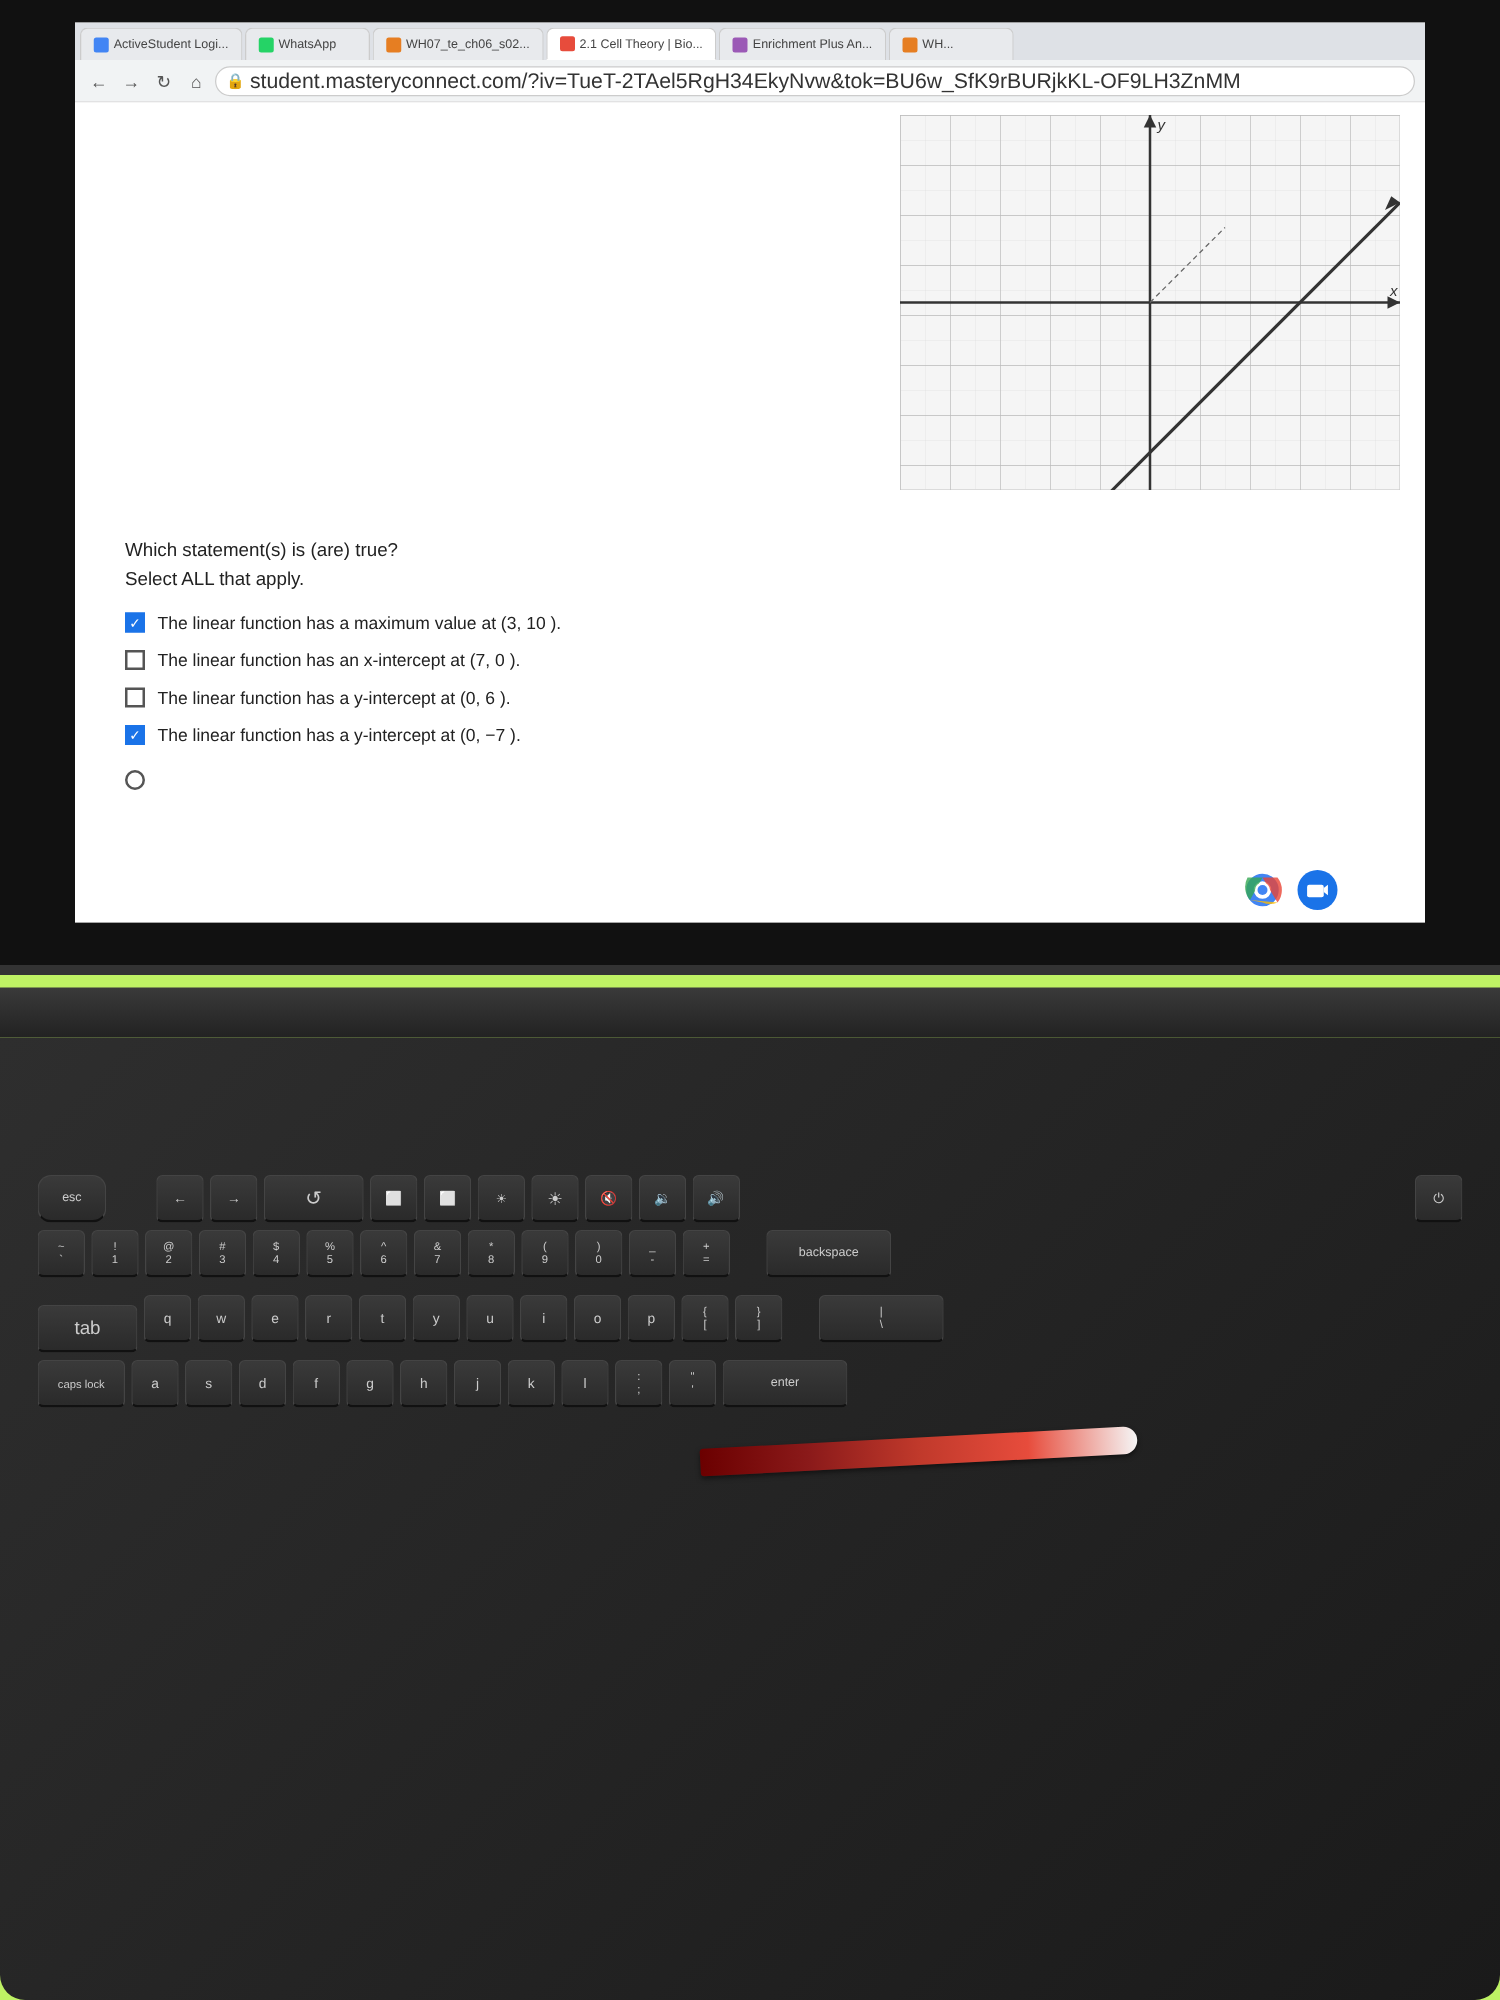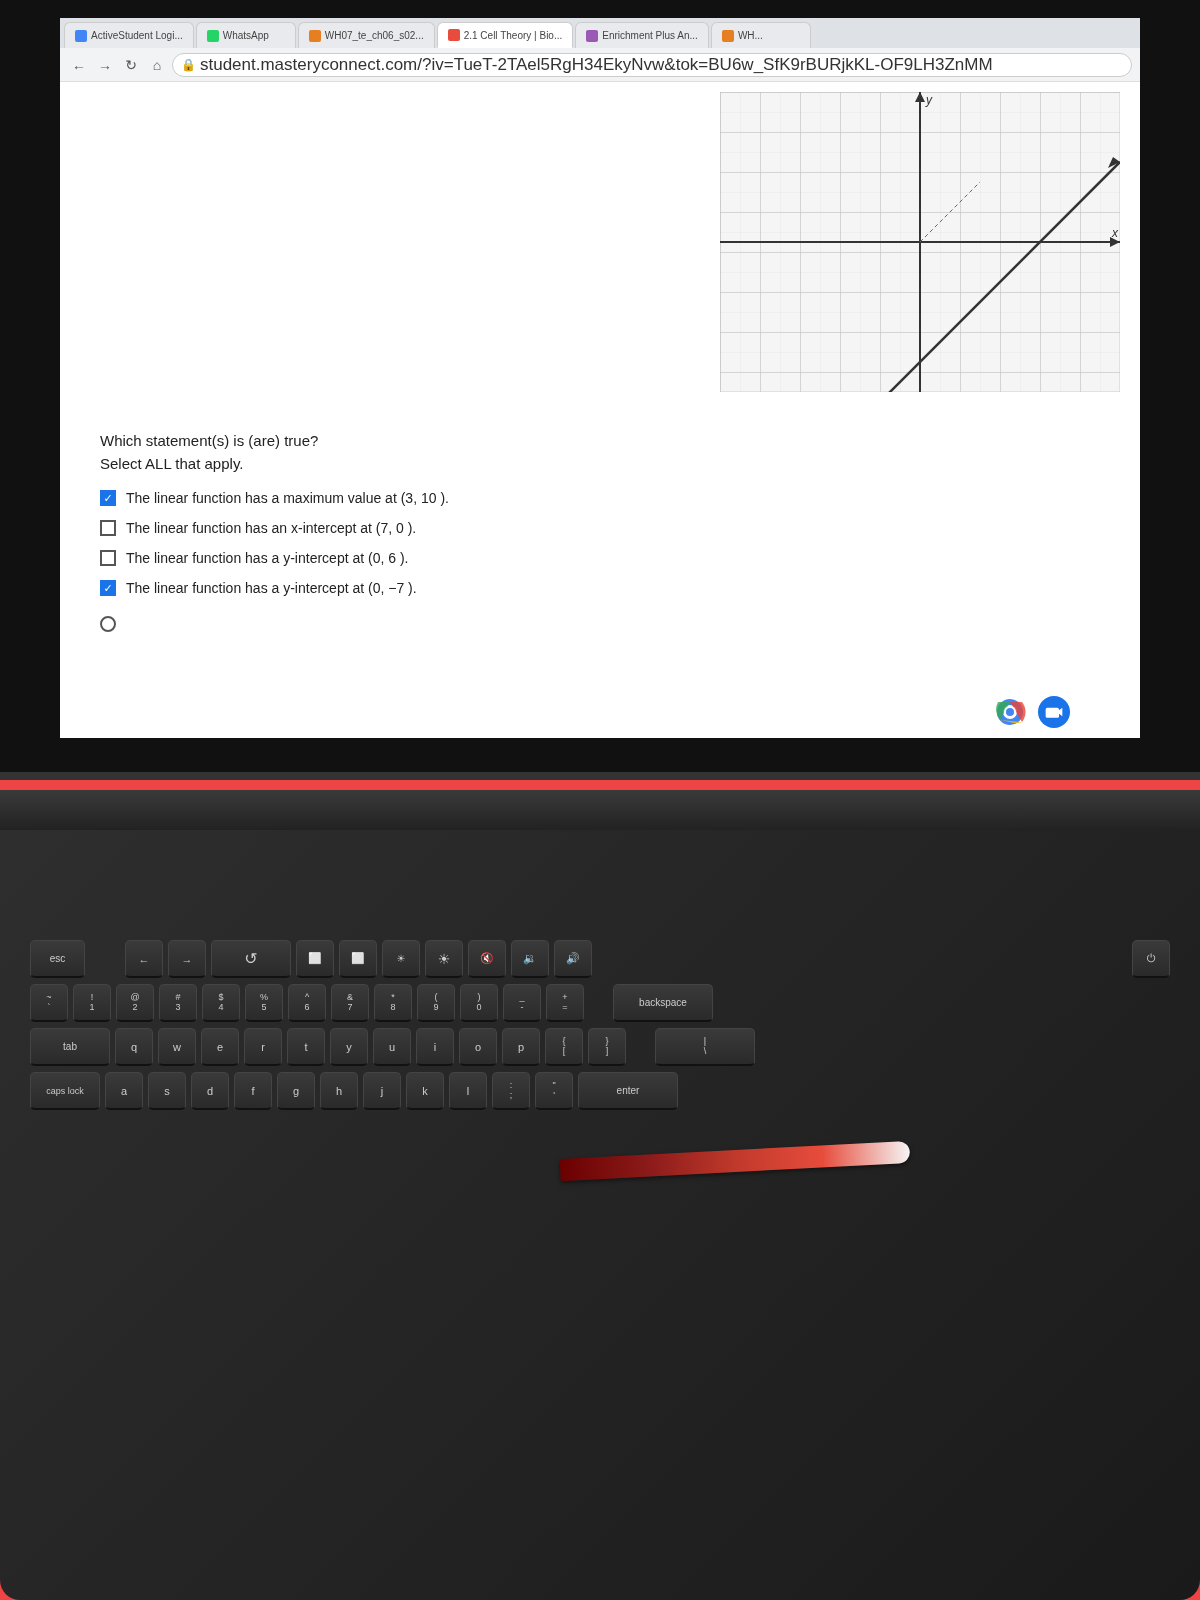--- a/index.html
+++ b/index.html
@@ -10,21 +10,21 @@
       background: #1a1a1a;
       font-family: Arial, sans-serif;
     }
 
     
     .laptop-outer {
       position: absolute;
       top: 0; left: 0;
       width: 1200px;
       height: 1600px;
-      background: #ef4444;
+      background: #bef264;
     }
 
     
     .screen-bezel {
       position: absolute;
       top: 0; left: 0;
       width: 1200px;
       height: 780px;
       background: #111;
       border-bottom: 8px solid #333;
@@ -226,21 +226,21 @@
       font-size: 11px;
       display: flex;
       align-items: center;
       justify-content: center;
       cursor: pointer;
       flex-shrink: 0;
       font-family: Arial, sans-serif;
     }
     .key.wider { min-width: 80px; }
     .key.widest { min-width: 100px; margin-left: 24px; }
-    .key.esc { min-width: 55px; }
+    .key.esc { min-width: 55px; border-radius: 11px; }
 
     .key-double {
       display: flex;
       flex-direction: column;
       align-items: center;
       font-size: 9px;
       line-height: 1.1;
     }
 
     
@@ -495,21 +495,21 @@
         <div class="key">
             <div class="key-double">
               <span>+</span>
               <span>=</span>
             </div>
           </div>
         <div class="key widest" style="font-size:10px;">backspace</div>
       </div>
 
       <div class="key-row">
-        <div class="key wider" style="font-size:10px;">tab</div>
+        <div class="key wider" style="font-size:15px;margin-top:16px;">tab</div>
         <div class="key">q</div>
         <div class="key">w</div>
         <div class="key">e</div>
         <div class="key">r</div>
         <div class="key">t</div>
         <div class="key">y</div>
         <div class="key">u</div>
         <div class="key">i</div>
         <div class="key">o</div>
         <div class="key">p</div>

